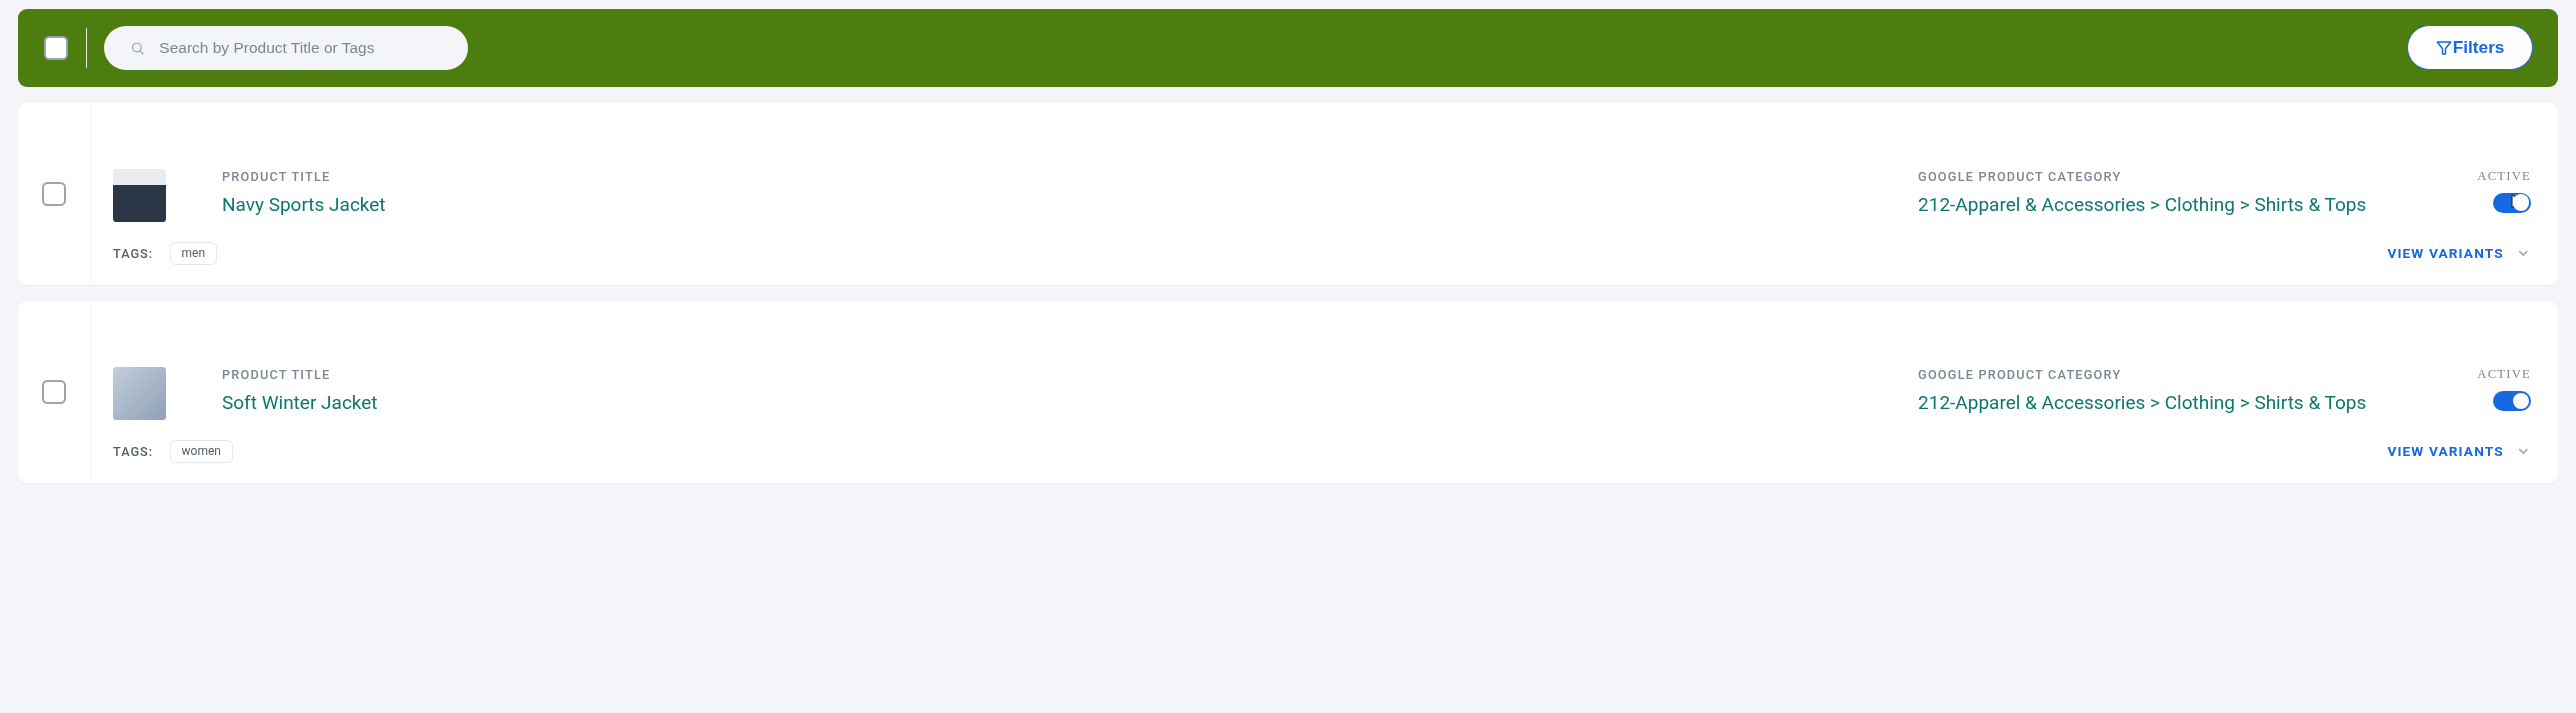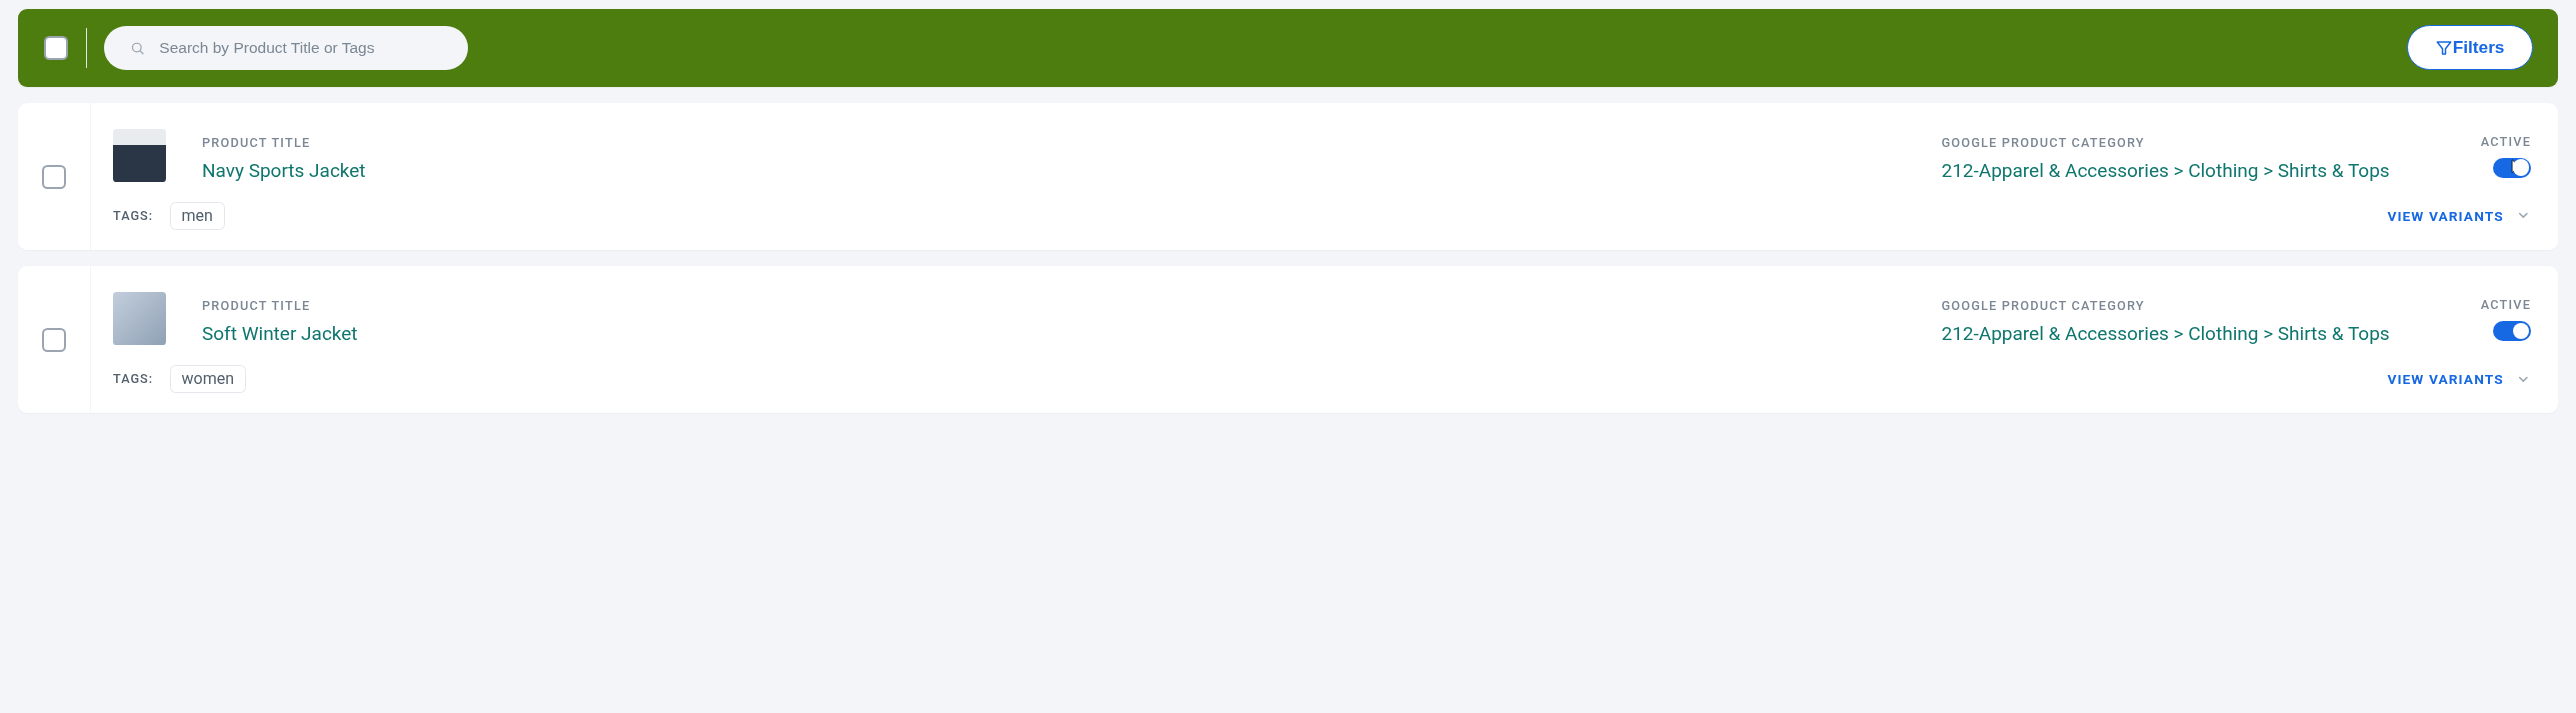--- a/index.html
+++ b/index.html
@@ -86,33 +86,34 @@
   }
   .product .content {
     flex: 1;
     padding: 25.5px 27px 20px 22px;
     display: flex;
     flex-direction: column;
     gap: 20px;
   }
   .product .row1 {
     display: flex;
-    align-items: flex-end;
-    gap: 36px;
+    align-items: flex-start;
+    gap: 56px;
+    margin-top: 40px;
   }
   .thumb {
     width: 53px; height: 53px;
     border-radius: 3.6px;
     background: #cfd8e3 linear-gradient(135deg,#c3cedc 0%, #8fa1b5 100%);
     flex-shrink: 0;
   }
   .thumb.dark { background: #3e4a59 linear-gradient(180deg,#e9ecef 0 30%, #2a3645 30% 100%); }
   .col-title { flex: 0 0 auto; min-width: 382px; }
   .col-gpc { flex: 0 0 auto; margin-left: auto; text-align: left; }
-  .col-active { flex: 0 0 auto; text-align: right; margin-left: 55px; }
+  .col-active { flex: 0 0 auto; text-align: right; margin-left: 55px; font-family: Liberation Serif, serif; }
   .label {
     font-size: 12.7px;
     letter-spacing: 1.2px;
     color: #7b8794;
     font-weight: 500;
     text-transform: uppercase;
     margin-bottom: 9px;
   }
   .value {
     font-size: 19px;
@@ -148,21 +149,21 @@
     gap: 16.4px;
   }
   .tags-label {
     font-size: 12.7px;
     letter-spacing: 1px;
     color: #52606d;
     font-weight: 500;
     text-align: center;
   }
   .tag {
-    font-size: 16px;
+    font-size: 12px;
     color: #52606d;
     padding: 3.6px 11px;
     border: 0.9px solid #e4e7eb;
     border-radius: 5.5px;
     background: #fff;
   }
   .view-variants {
     margin-left: auto;
     display: flex;
     align-items: center;

